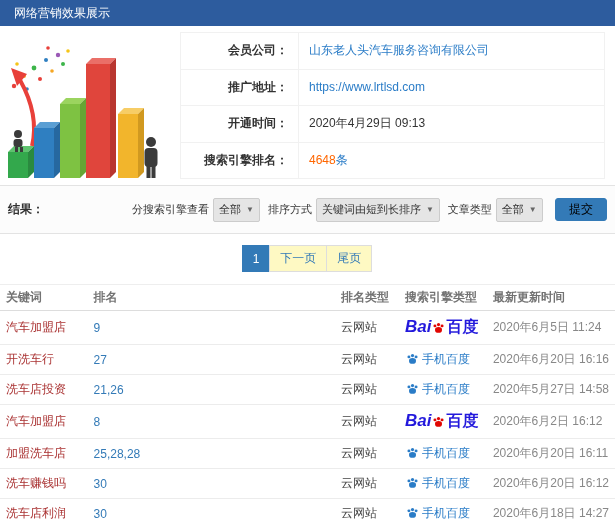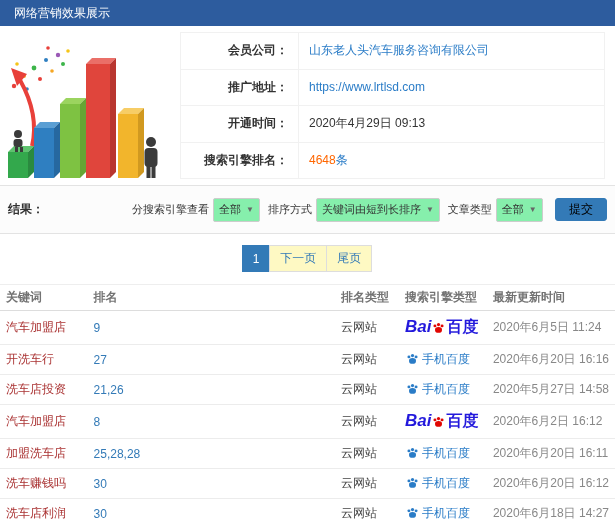--- a/index.html
+++ b/index.html
@@ -19,21 +19,21 @@
   .link { color:var(--link-blue); text-decoration:none; cursor:pointer; }
   .rank-num { color:var(--highlight-orange); }
   .rank-suffix { color:var(--link-blue); }
 
   
   .filterbar { display:flex; align-items:center; height:48px; padding:0 8px;
     background:#fcfcfc; border-bottom:1px solid #e3e3e3; font-size:11px; }
   .result-label { font-weight:bold; font-size:12px; margin-right:84px; white-space:nowrap; }
   .filters { display:flex; align-items:center; gap:4px; flex:1; min-width:0; }
   .f-label { font-weight:normal; white-space:nowrap; margin-left:4px; }
-  .select { display:inline-flex; align-items:center; border:1px solid #ccc; background:#86efac;
+  .select { display:inline-flex; align-items:center; border:1px solid #ccc; background:#e5e5e5;
     height:24px; padding:0 5px; border-radius:2px; cursor:pointer; white-space:nowrap; color:#333; }
   .select .caret { margin-left:5px; font-size:8px; color:#666; }
   .submit-btn { background:var(--accent-blue); color:#000000; border:1px solid var(--accent-blue);
     height:23px; padding:0 13px; border-radius:3px; font-size:12px; margin-left:auto; cursor:pointer;
     font-family:Liberation Sans, sans-serif; }
 
   
   .pagination { display:flex; justify-content:center; padding:11px 0 12px; }
   .page-item { min-width:28px; height:27px; display:inline-flex; align-items:center; justify-content:center;
     border:1px solid #ddd; background:#fef9c3; color:var(--accent-blue); padding:0 10px; margin-left:-1px;

